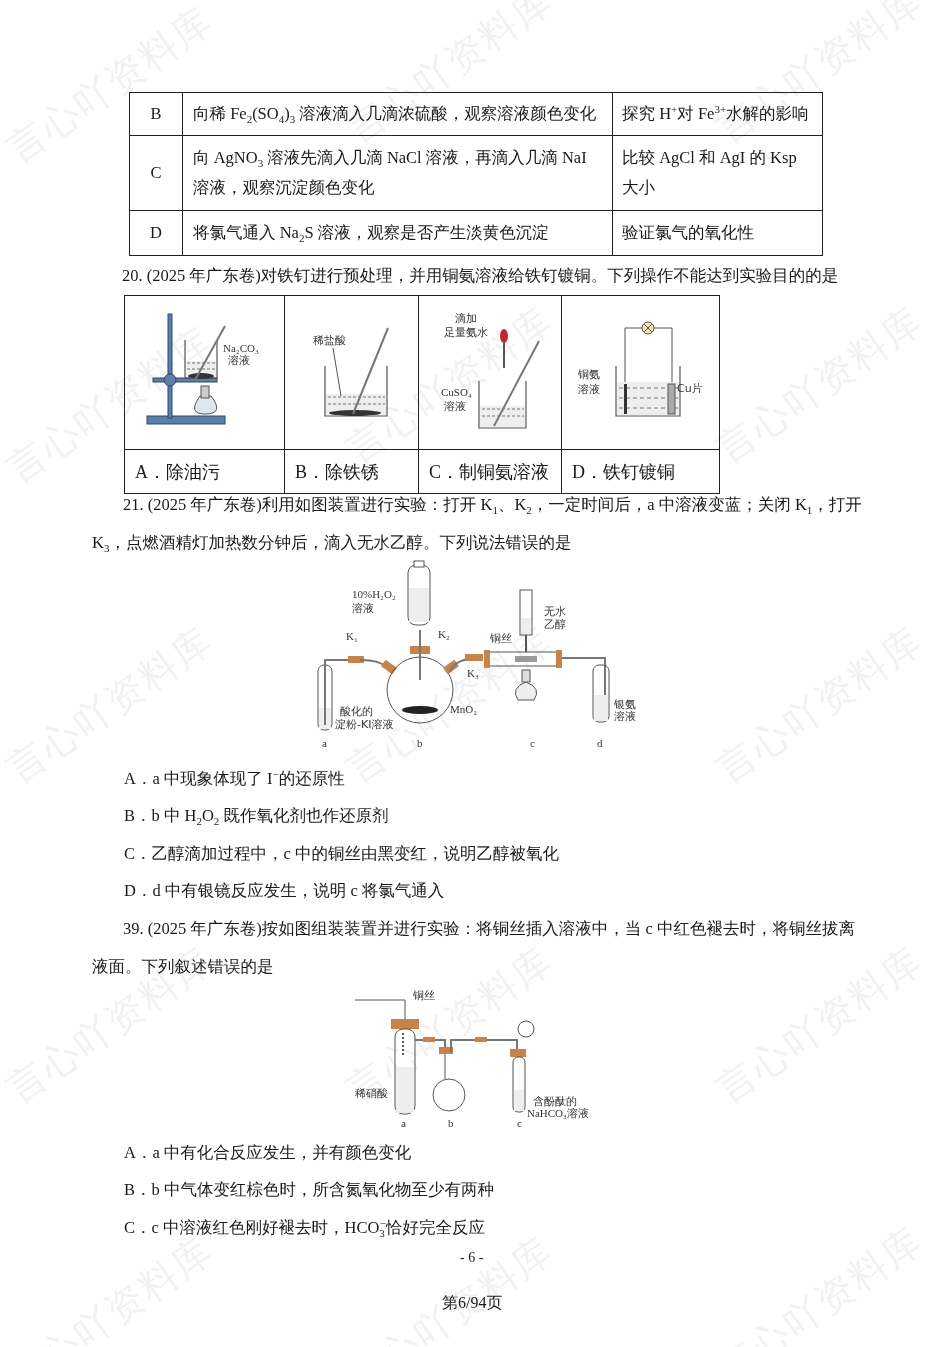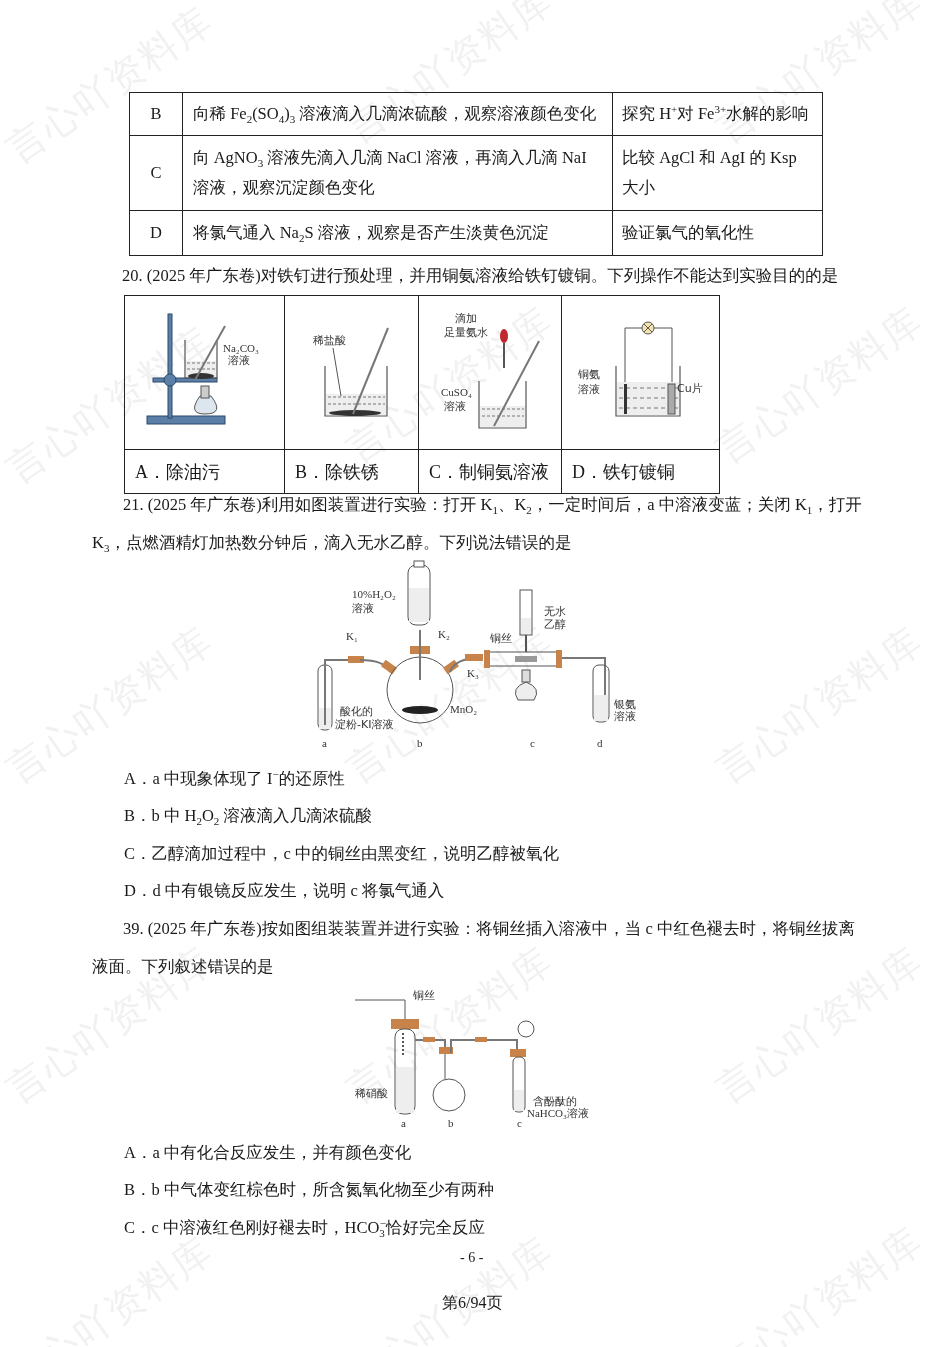--- a/index.html
+++ b/index.html
@@ -202,21 +202,21 @@
   <rect x="284" y="135" width="14" height="26" fill="#eee"></rect>
   <text class="lab" x="304" y="148">银氨</text>
   <text class="lab" x="304" y="160">溶液</text>
   <text class="labs" x="12" y="187">a</text>
   <text class="labs" x="107" y="187">b</text>
   <text class="labs" x="220" y="187">c</text>
   <text class="labs" x="287" y="187">d</text>
 </svg>
 
 <div class="opt" style="top:767px;"><span>A．</span><span>a 中现象体现了 I</span><sup>−</sup><span>的还原性</span></div>
-<div class="opt" style="top:804px;"><span>B．</span><span>b 中 H</span><sub>2</sub><span>O</span><sub>2</sub><span> 溶液滴入几滴浓硫酸</span></div>
+<div class="opt" style="top:804px;"><span>B．</span><span>b 中 H</span><sub>2</sub><span>O</span><sub>2</sub><span> 既作氧化剂也作还原剂</span></div>
 <div class="opt" style="top:842px;"><span>C．</span><span>乙醇滴加过程中，c 中的铜丝由黑变红，说明乙醇被氧化</span></div>
 <div class="opt" style="top:879px;"><span>D．</span><span>d 中有银镜反应发生，说明 c 将氯气通入</span></div>
 
 <div class="q q-stem" style="top:910px;">39. (2025 年广东卷)按如图组装装置并进行实验：将铜丝插入溶液中，当 c 中红色褪去时，将铜丝拔离液面。下列叙述错误的是</div>
 
 <svg class="fig" style="left:345px;top:985px;" width="260" height="145" viewBox="0 0 260 145">
   <polyline points="10,15 60,15 60,40" fill="none" stroke="#555"></polyline>
   <text class="lab" x="68" y="14">铜丝</text>
   <rect x="46" y="34" width="28" height="10" fill="#c8834a"></rect>
   <rect x="50" y="44" width="20" height="85" rx="8" fill="none" stroke="#555"></rect>

